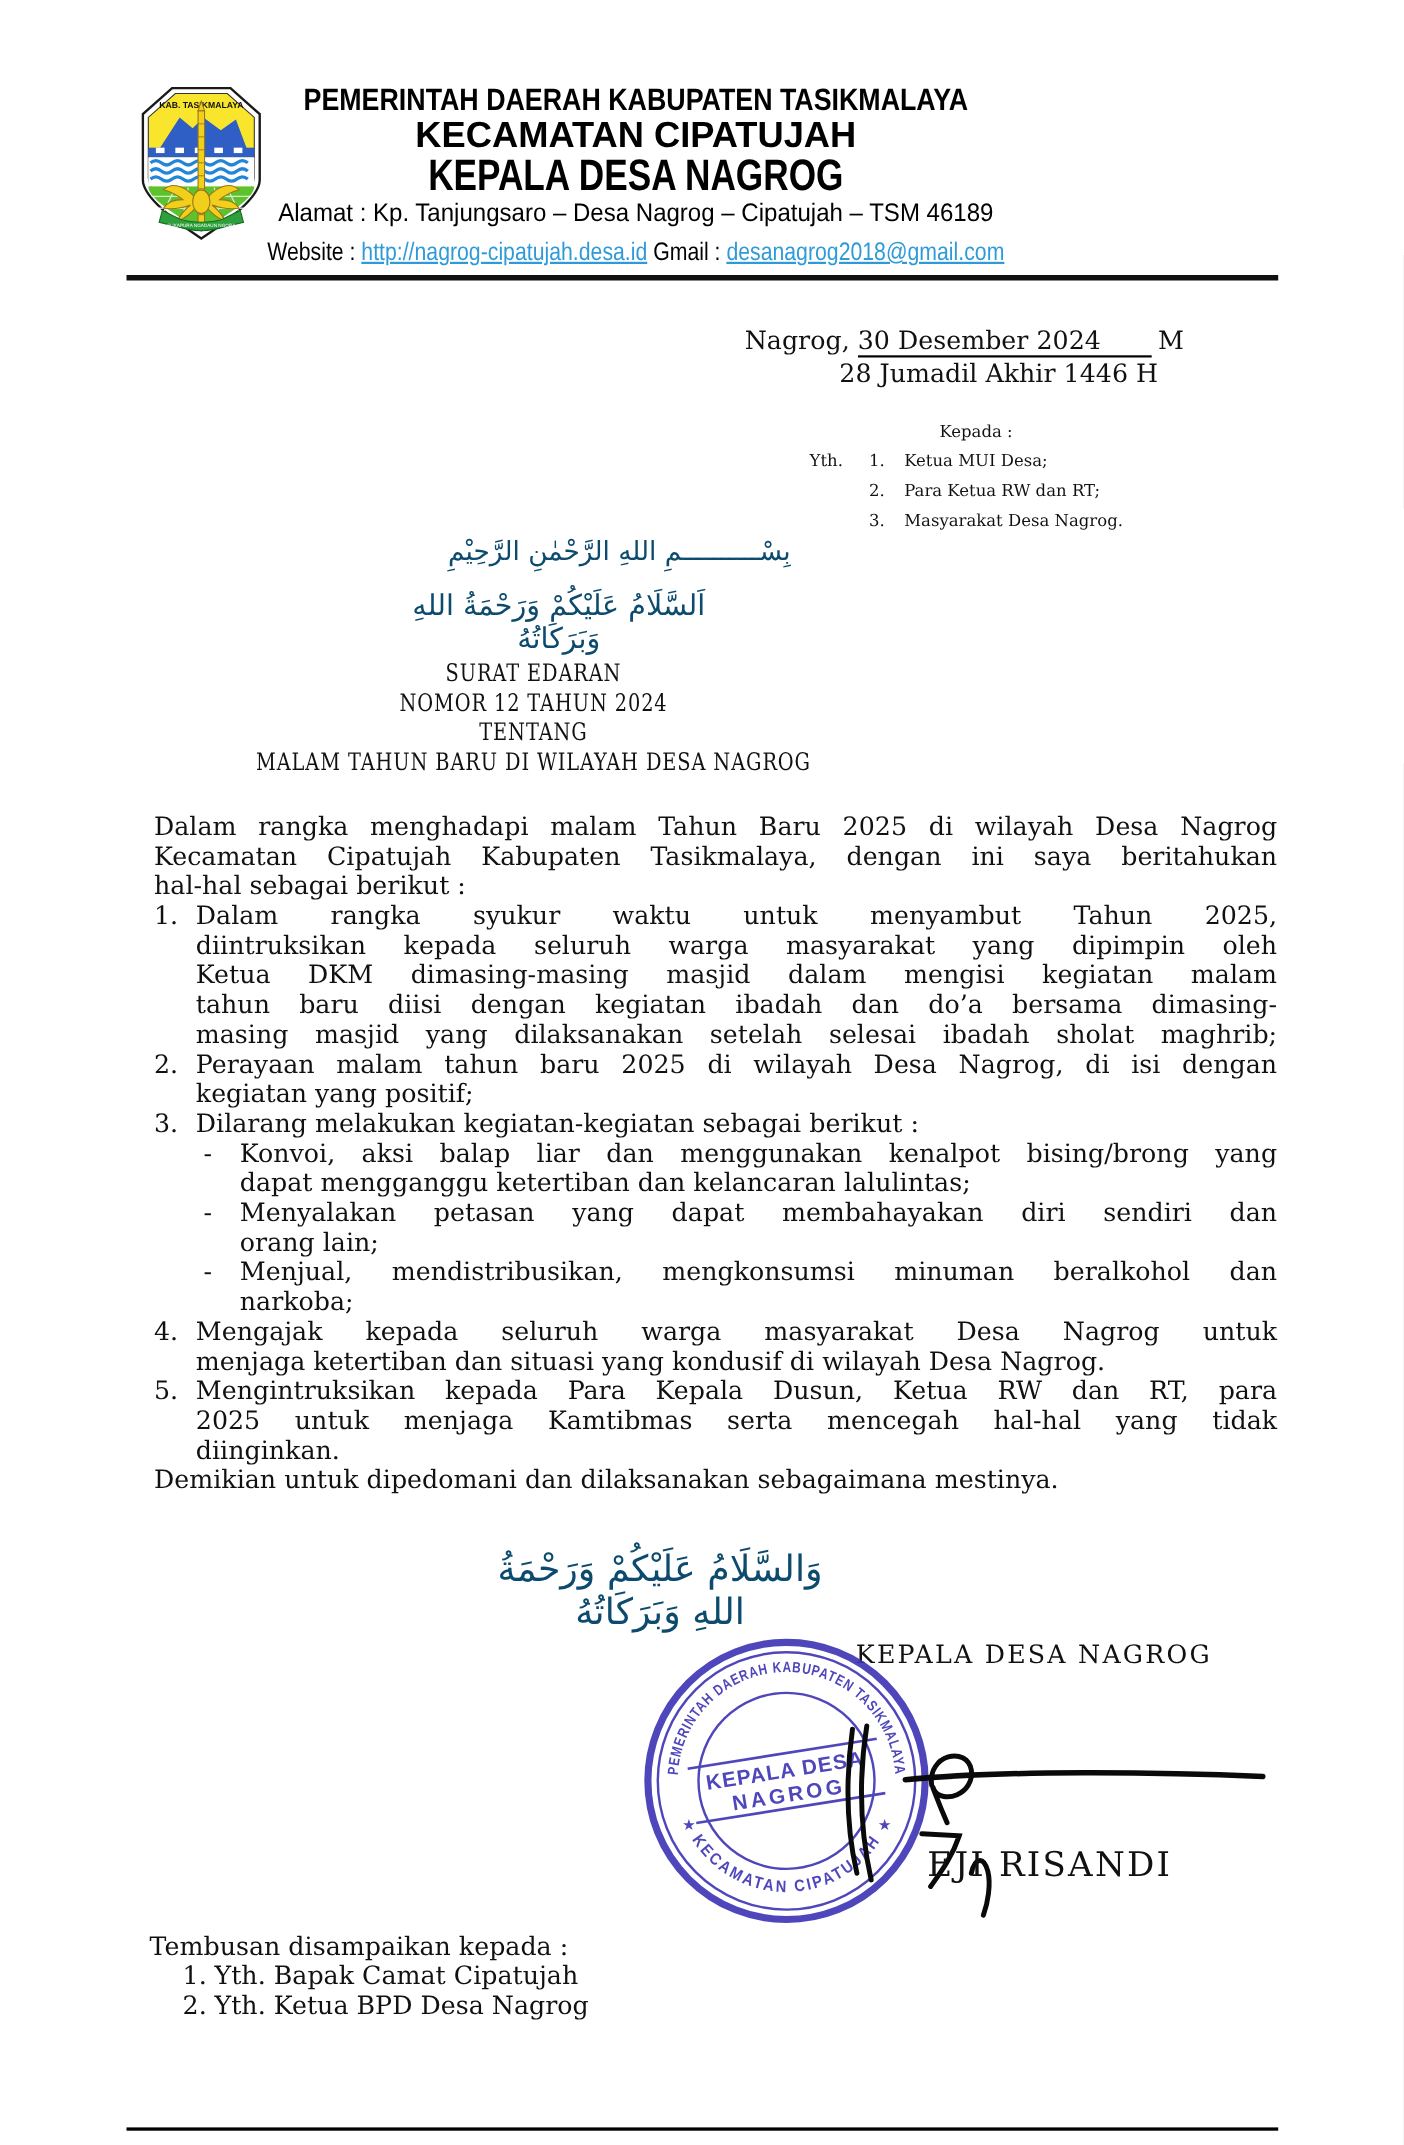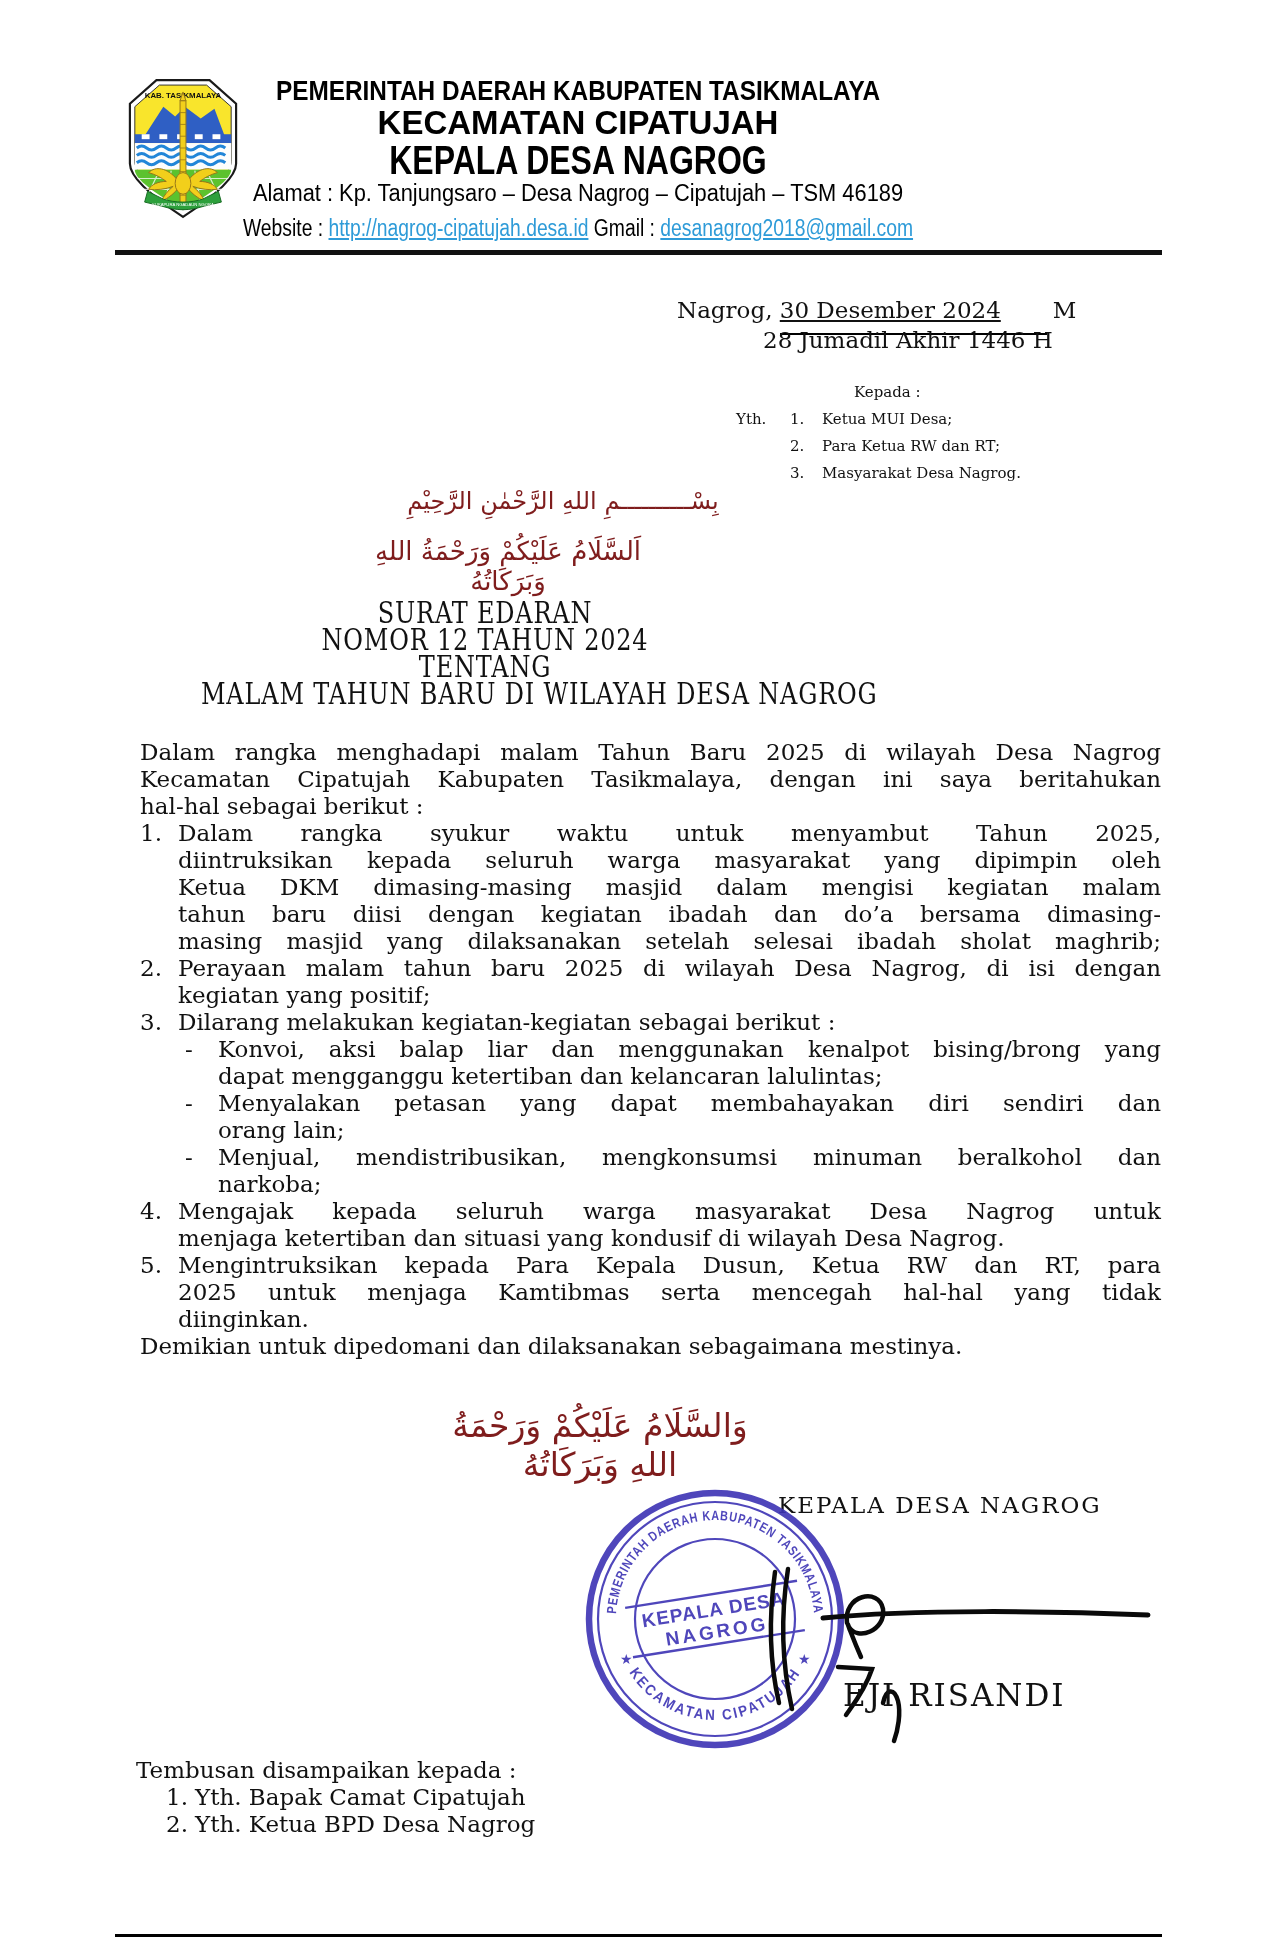--- a/index.html
+++ b/index.html
@@ -14,39 +14,39 @@
   .hl1{font-size:28px;font-weight:bold;line-height:30px;transform:scaleX(.87);transform-origin:50% 50%;}
   .hl2{font-size:33px;font-weight:bold;line-height:34px;}
   .hl3{font-size:40px;font-weight:bold;line-height:40px;transform:scaleX(.80);transform-origin:50% 50%;}
   .hl4{font-size:23px;line-height:27px;transform:scaleX(.95);transform-origin:50% 50%;}
   .hl5{font-size:23px;line-height:27px;margin-top:8px;transform:scaleX(.84);transform-origin:50% 50%;}
   .hl5 .lbl{color:#000;}
   a.link{color:#2e9bd8;text-decoration:underline;cursor:pointer;}
   .hrule{position:absolute;left:115px;top:250px;width:1047px;height:5px;background:#111;}
   
   .dateline{position:absolute;left:677px;top:295px;font-size:23px;line-height:30px;}
-  .du{border-bottom:2px solid #000;padding-right:46px;padding-bottom:10px;text-decoration:underline;}
+  .du{border-bottom:2px solid #000;padding-right:46px;padding-bottom:0;}
   .era{margin-left:6px;}
   .hijri{margin-left:86px;}
   
   .recipients{position:absolute;left:736px;top:379px;font-size:15px;line-height:27px;}
   .kepada{margin-left:118px;}
   .rrow{display:flex;}
   .ryth{width:54px;flex:none;}
   .rindent{padding-left:54px;}
   .rnum{width:32px;flex:none;}
   
   .arabic{position:absolute;text-align:center;direction:rtl;
-          font-family:"DejaVu Sans",sans-serif;color:#7f1d1d;}
+          font-family:"DejaVu Sans",sans-serif;color:#0c4a6e;}
   .bismillah{left:398px;top:487px;width:330px;font-size:24px;}
   .salam-open{left:338px;top:536px;width:340px;font-size:26px;}
   .salam-close{left:440px;top:1406px;width:320px;font-size:33px;}
   
   .titleblock{position:absolute;left:130px;top:599px;width:710px;text-align:center;
-              font-size:30px;line-height:27px;letter-spacing:1px;}
+              font-size:22px;line-height:27px;letter-spacing:1px;}
   .tline{transform:scaleX(.8);transform-origin:50% 50%;white-space:nowrap;}
   
   .docbody{position:absolute;left:140px;top:739px;width:1021px;font-size:23px;line-height:27px;}
   .ln{text-align:justify;text-align-last:justify;}
   .ln.last{text-align-last:left;}
   .item{display:flex;}
   .inum{width:38px;flex:none;}
   .itxt{flex:1;min-width:0;}
   .sub{display:flex;margin-left:38px;}
   .sdash{width:33px;padding-left:7px;flex:none;}

